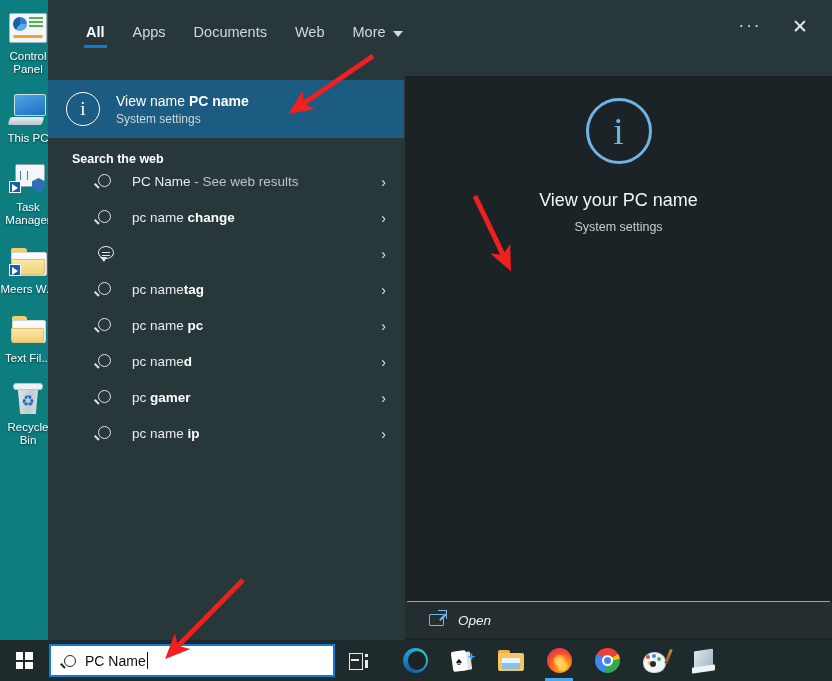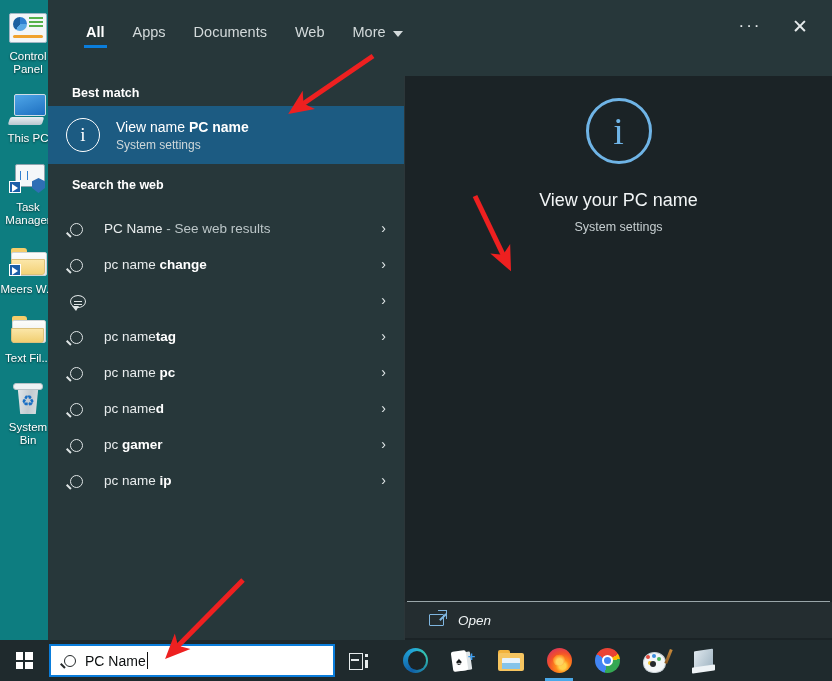--- a/index.html
+++ b/index.html
@@ -153,22 +153,22 @@
   .bm-text { margin-left: 16px; }
   .bm-title { color: #ffffff; font-size: 14px; }
   .bm-title b { font-weight: bold; }
   .bm-sub { color: #cfd8da; font-size: 12px; margin-top: 3px; }
 
   .web-head {
     color: #ffffff; font-size: 12.5px; font-weight: bold;
     padding: 14px 0 8px 24px;
   }
   .sugg {
-    height: 36px; display: flex; align-items: flex-end;
-    padding: 0 14px 0 22px; cursor: pointer;
+    height: 36px; display: flex; align-items: flex-start;
+    padding: 0 14px 0 22px; cursor: pointer; margin-left: 28px;
   }
   .sugg .si {
     width: 26px; flex: 0 0 26px; display: flex;
     align-items: center; justify-content: flex-start;
     color: #e4e9ea;
   }
   .mag {
     width: 13px; height: 13px; border: 1.5px solid #dfe5e6;
     border-radius: 50%; position: relative; display: inline-block;
   }
@@ -473,21 +473,21 @@
       </span>
       <span class="cap">Text Fil...</span>
     </div>
 
     <div class="desk-icon">
       <span class="glyph">
         <span class="ic-rec">
             <em></em>
           </span>
       </span>
-      <span class="cap">System Bin</span>
+      <span class="cap">Recycle Bin</span>
     </div>
 
   </div>
 </div>
 
 <div id="search-panel">
 
   <div id="panel-top">
     <div id="tabs">
       <div class="tab active">
@@ -514,21 +514,20 @@
       <div class="topbtn">
         <span class="xmark">✕</span>
       </div>
     </div>
   </div>
 
   <div id="panel-body">
 
     <div id="results">
 
-      <div class="section-head">Best match</div>
 
       <div id="best-match">
         <div class="bm-icon">
           <span>i</span>
         </div>
         <div class="bm-text">
           <div class="bm-title">
             <span>View name </span><b>PC name</b>
           </div>
           <div class="bm-sub">System settings</div>

